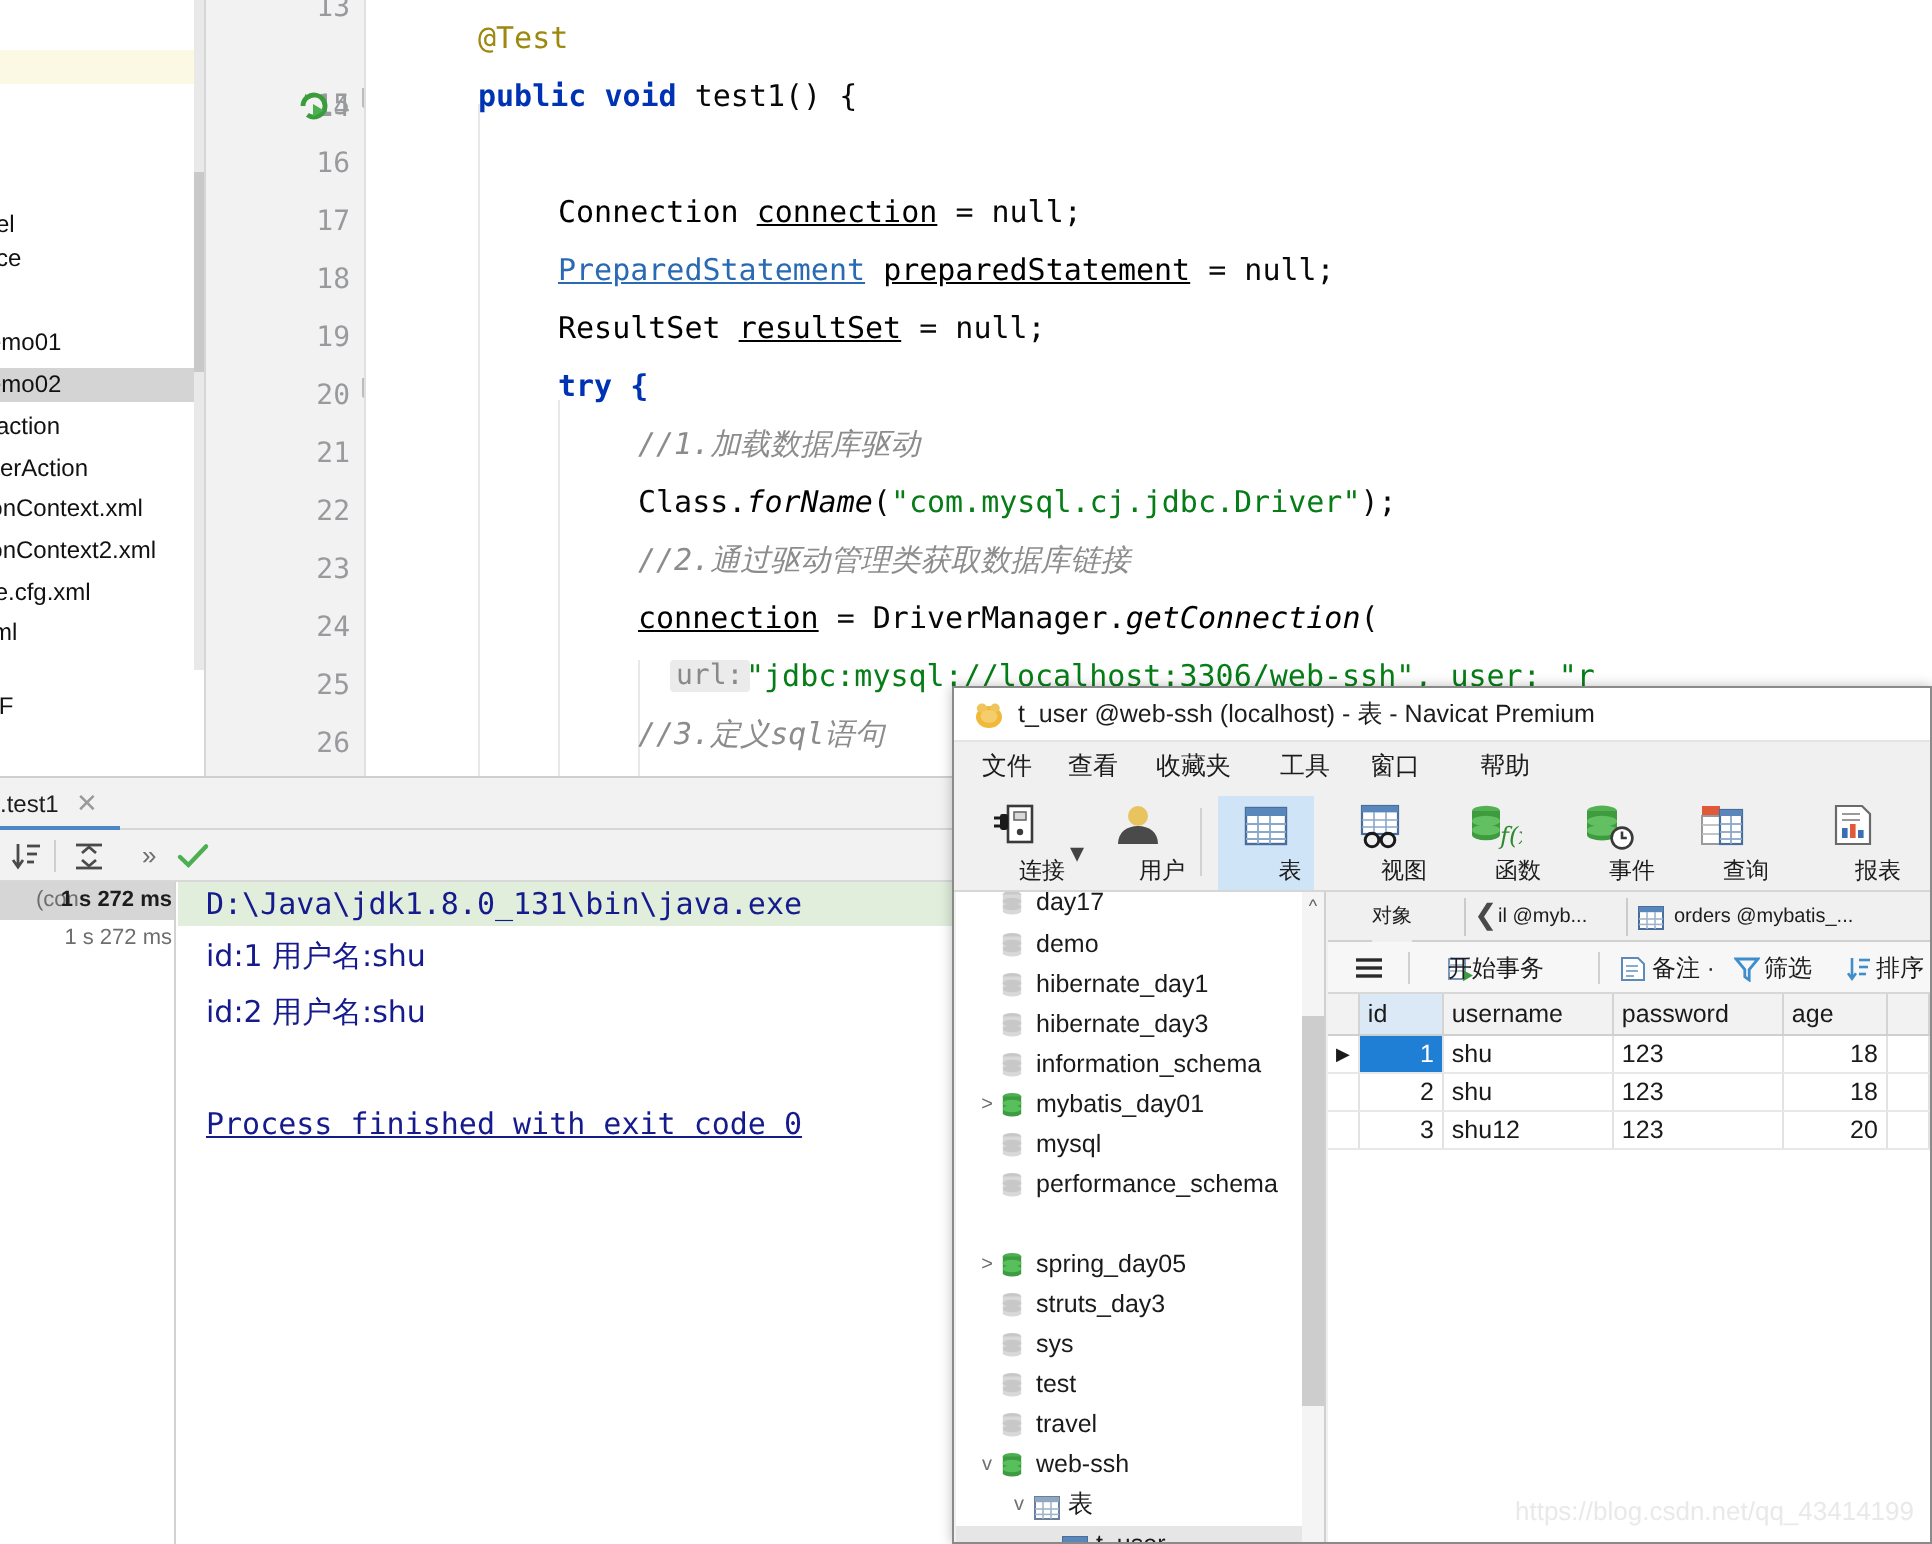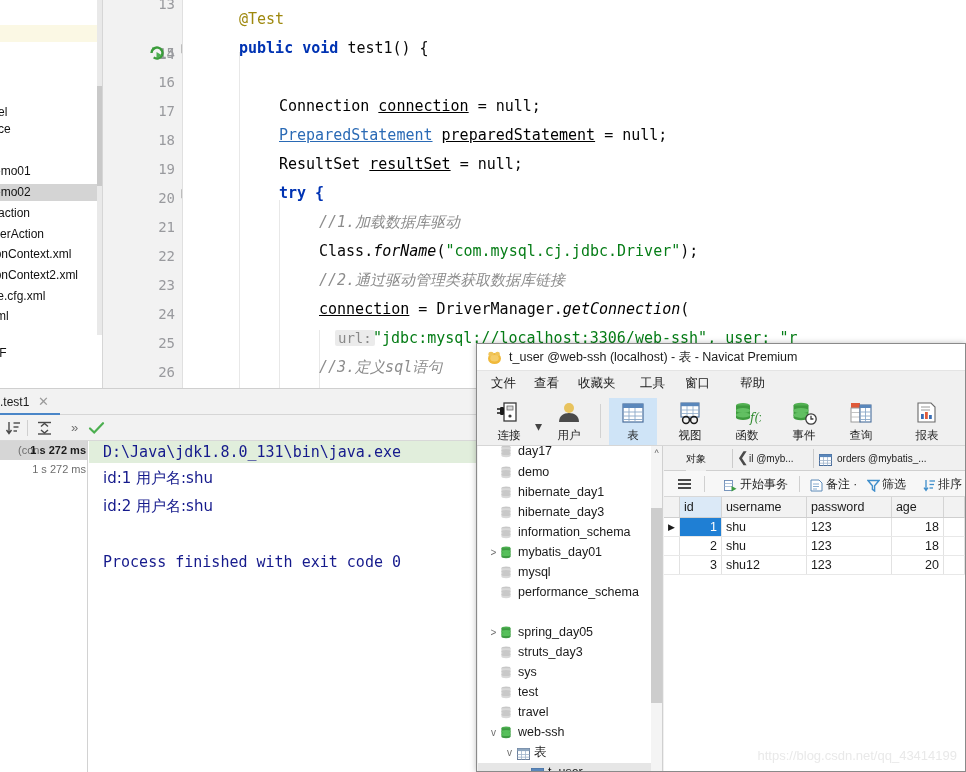--- a/index.html
+++ b/index.html
@@ -176,21 +176,21 @@
   }
   .nv-toolbar {
     position:absolute; left:0; top:52px; width:490px; height:50px;
     background:#f0f0f0; border-bottom:1px solid #d6d6d6;
   }
   .nv-tool {
     position:absolute; top:2px; width:48px; height:47px; text-align:center;
   }
   .nv-tool.active { background:#cfe4f7; }
   .nv-tool-label {
-    position:absolute; left:0; bottom:2px; width:48px;
+    position:absolute; left:12px; bottom:2px; width:48px;
     font-size:11.5px; color:#1c1c1c; text-align:center;
   }
   .nv-tool-ico { position:absolute; left:50%; top:3px; transform:translateX(-50%); }
   .nv-tb-div { position:absolute; top:8px; width:1px; height:34px; background:#d2d2d2; }
 
   
   .nv-tree {
     position:absolute; left:1px; top:102px; width:185px; bottom:0;
     background:#ffffff; border-right:1px solid #d0d0d0; overflow:hidden;
   }
@@ -419,21 +419,21 @@
         <span class="tt-time2">1 s 272 ms</span>
       </div>
     </div>
 
     <div class="console">
       <div class="console-hl"></div>
       <div class="cline" style="top:0px;">D:\Java\jdk1.8.0_131\bin\java.exe</div>
       <div class="cline cn" style="top:26px;">id:1 用户名:shu</div>
       <div class="cline cn" style="top:54px;">id:2 用户名:shu</div>
       <div class="cline" style="top:82px;"></div>
-      <div class="cline" style="top:110px;">Process finished with exit code 0</div>
+      <div class="cline" style="top:110px;text-decoration:underline;">Process finished with exit code 0</div>
     </div>
   </div>
 
   <div class="navicat">
 
     <div class="nv-title">
       <span class="nv-title-icon">
         <svg width="17" height="17" viewBox="0 0 17 17">
           <ellipse cx="8.5" cy="9.5" rx="6.5" ry="5.5" fill="#f0b93a"></ellipse>
           <ellipse cx="5" cy="5.2" rx="2.6" ry="2.4" fill="#efc45a"></ellipse>
@@ -763,21 +763,21 @@
         </span>
         <span class="gt-div" style="left:40px;"></span>
         <span style="position:absolute; left:60px; top:7px;">
           <svg width="13" height="12" viewBox="0 0 13 12">
             <rect x="0.5" y="0.5" width="8" height="10" fill="#fff" stroke="#6a8ab5" stroke-width=".9"></rect>
             <line x1="0.5" y1="3.5" x2="8.5" y2="3.5" stroke="#9ab4d0" stroke-width=".8"></line>
             <line x1="0.5" y1="6.5" x2="8.5" y2="6.5" stroke="#9ab4d0" stroke-width=".8"></line>
             <path d="M7.5 6 L12.5 8.8 L7.5 11.6 Z" fill="#3f9b43"></path>
           </svg>
         </span>
-        <div class="gt-item" style="left:76px;text-align:right;">开始事务</div>
+        <div class="gt-item" style="left:60px;text-align:right;">开始事务</div>
         <span class="gt-div" style="left:135px;"></span>
         <span style="position:absolute; left:146px; top:7px;">
           <svg width="13" height="13" viewBox="0 0 13 13">
             <path d="M1 1 h8 l3 3 v8 H1 Z" fill="#fff" stroke="#5d8ab8" stroke-width="1"></path>
             <line x1="3" y1="5" x2="9" y2="5" stroke="#7aa3c9" stroke-width=".9"></line>
             <line x1="3" y1="7.5" x2="9" y2="7.5" stroke="#7aa3c9" stroke-width=".9"></line>
             <line x1="3" y1="10" x2="7" y2="10" stroke="#7aa3c9" stroke-width=".9"></line>
           </svg>
         </span>
         <div class="gt-item" style="left:162px;">备注 ·</div>

